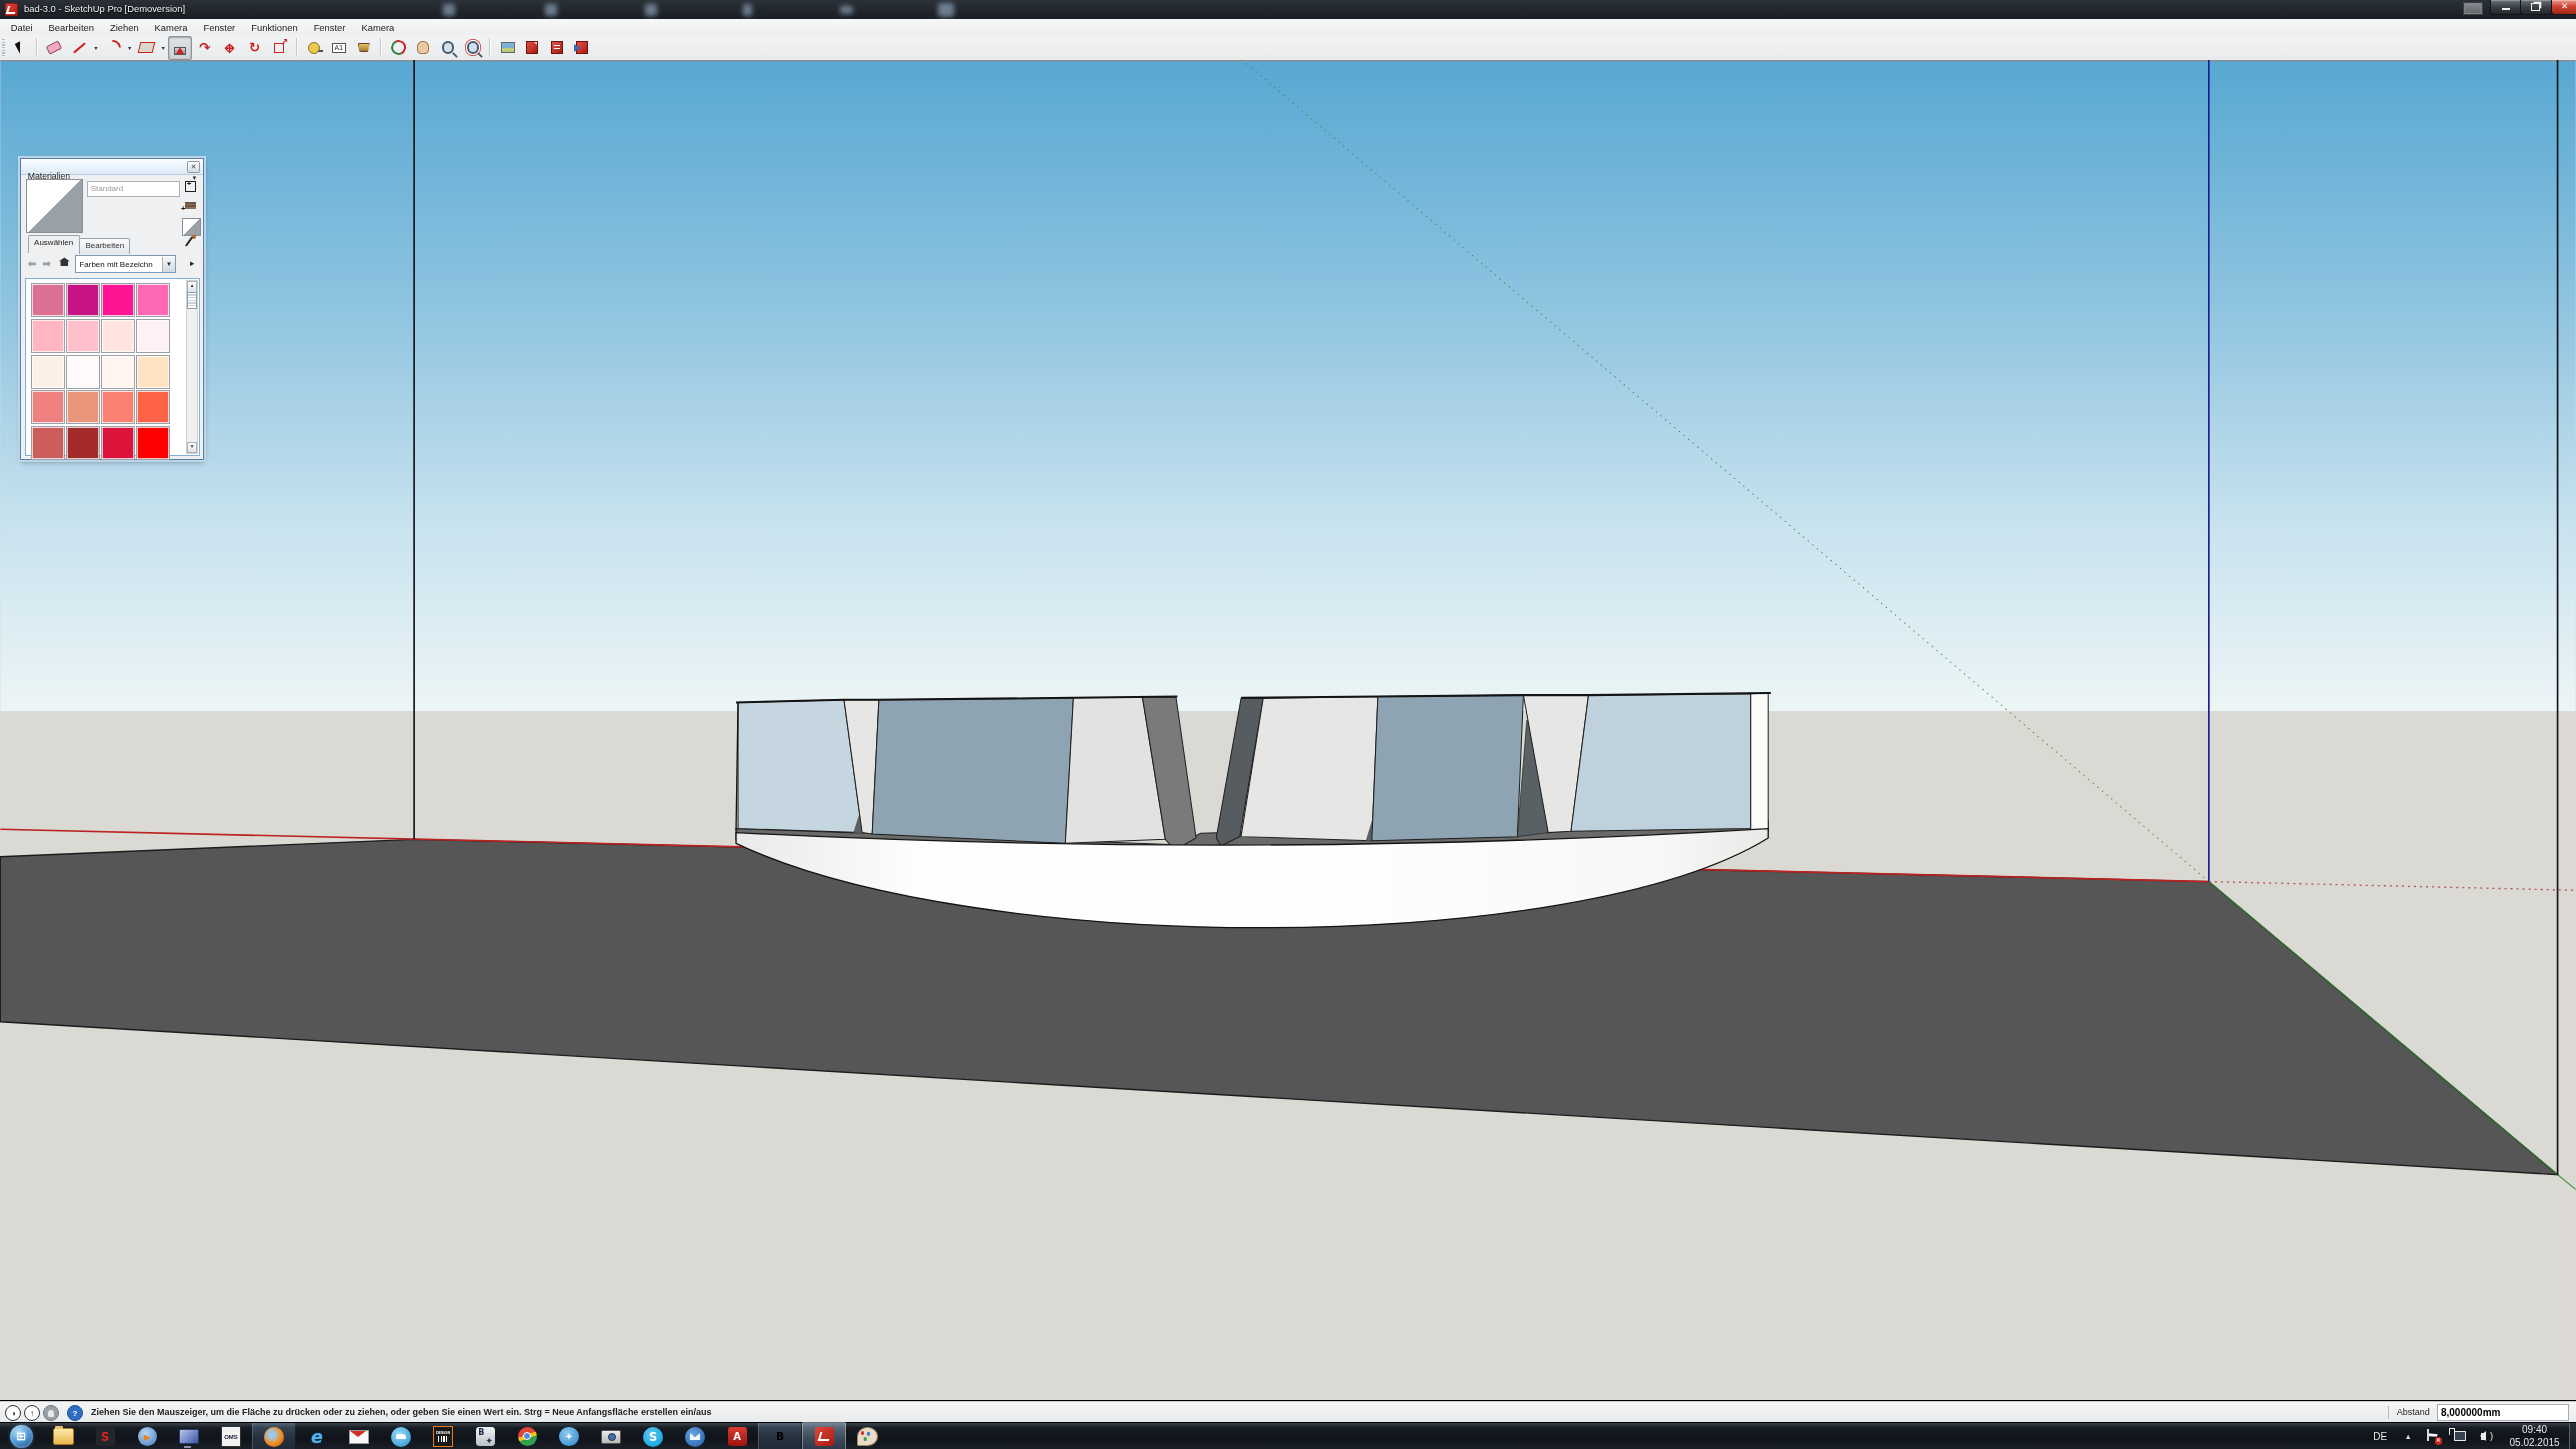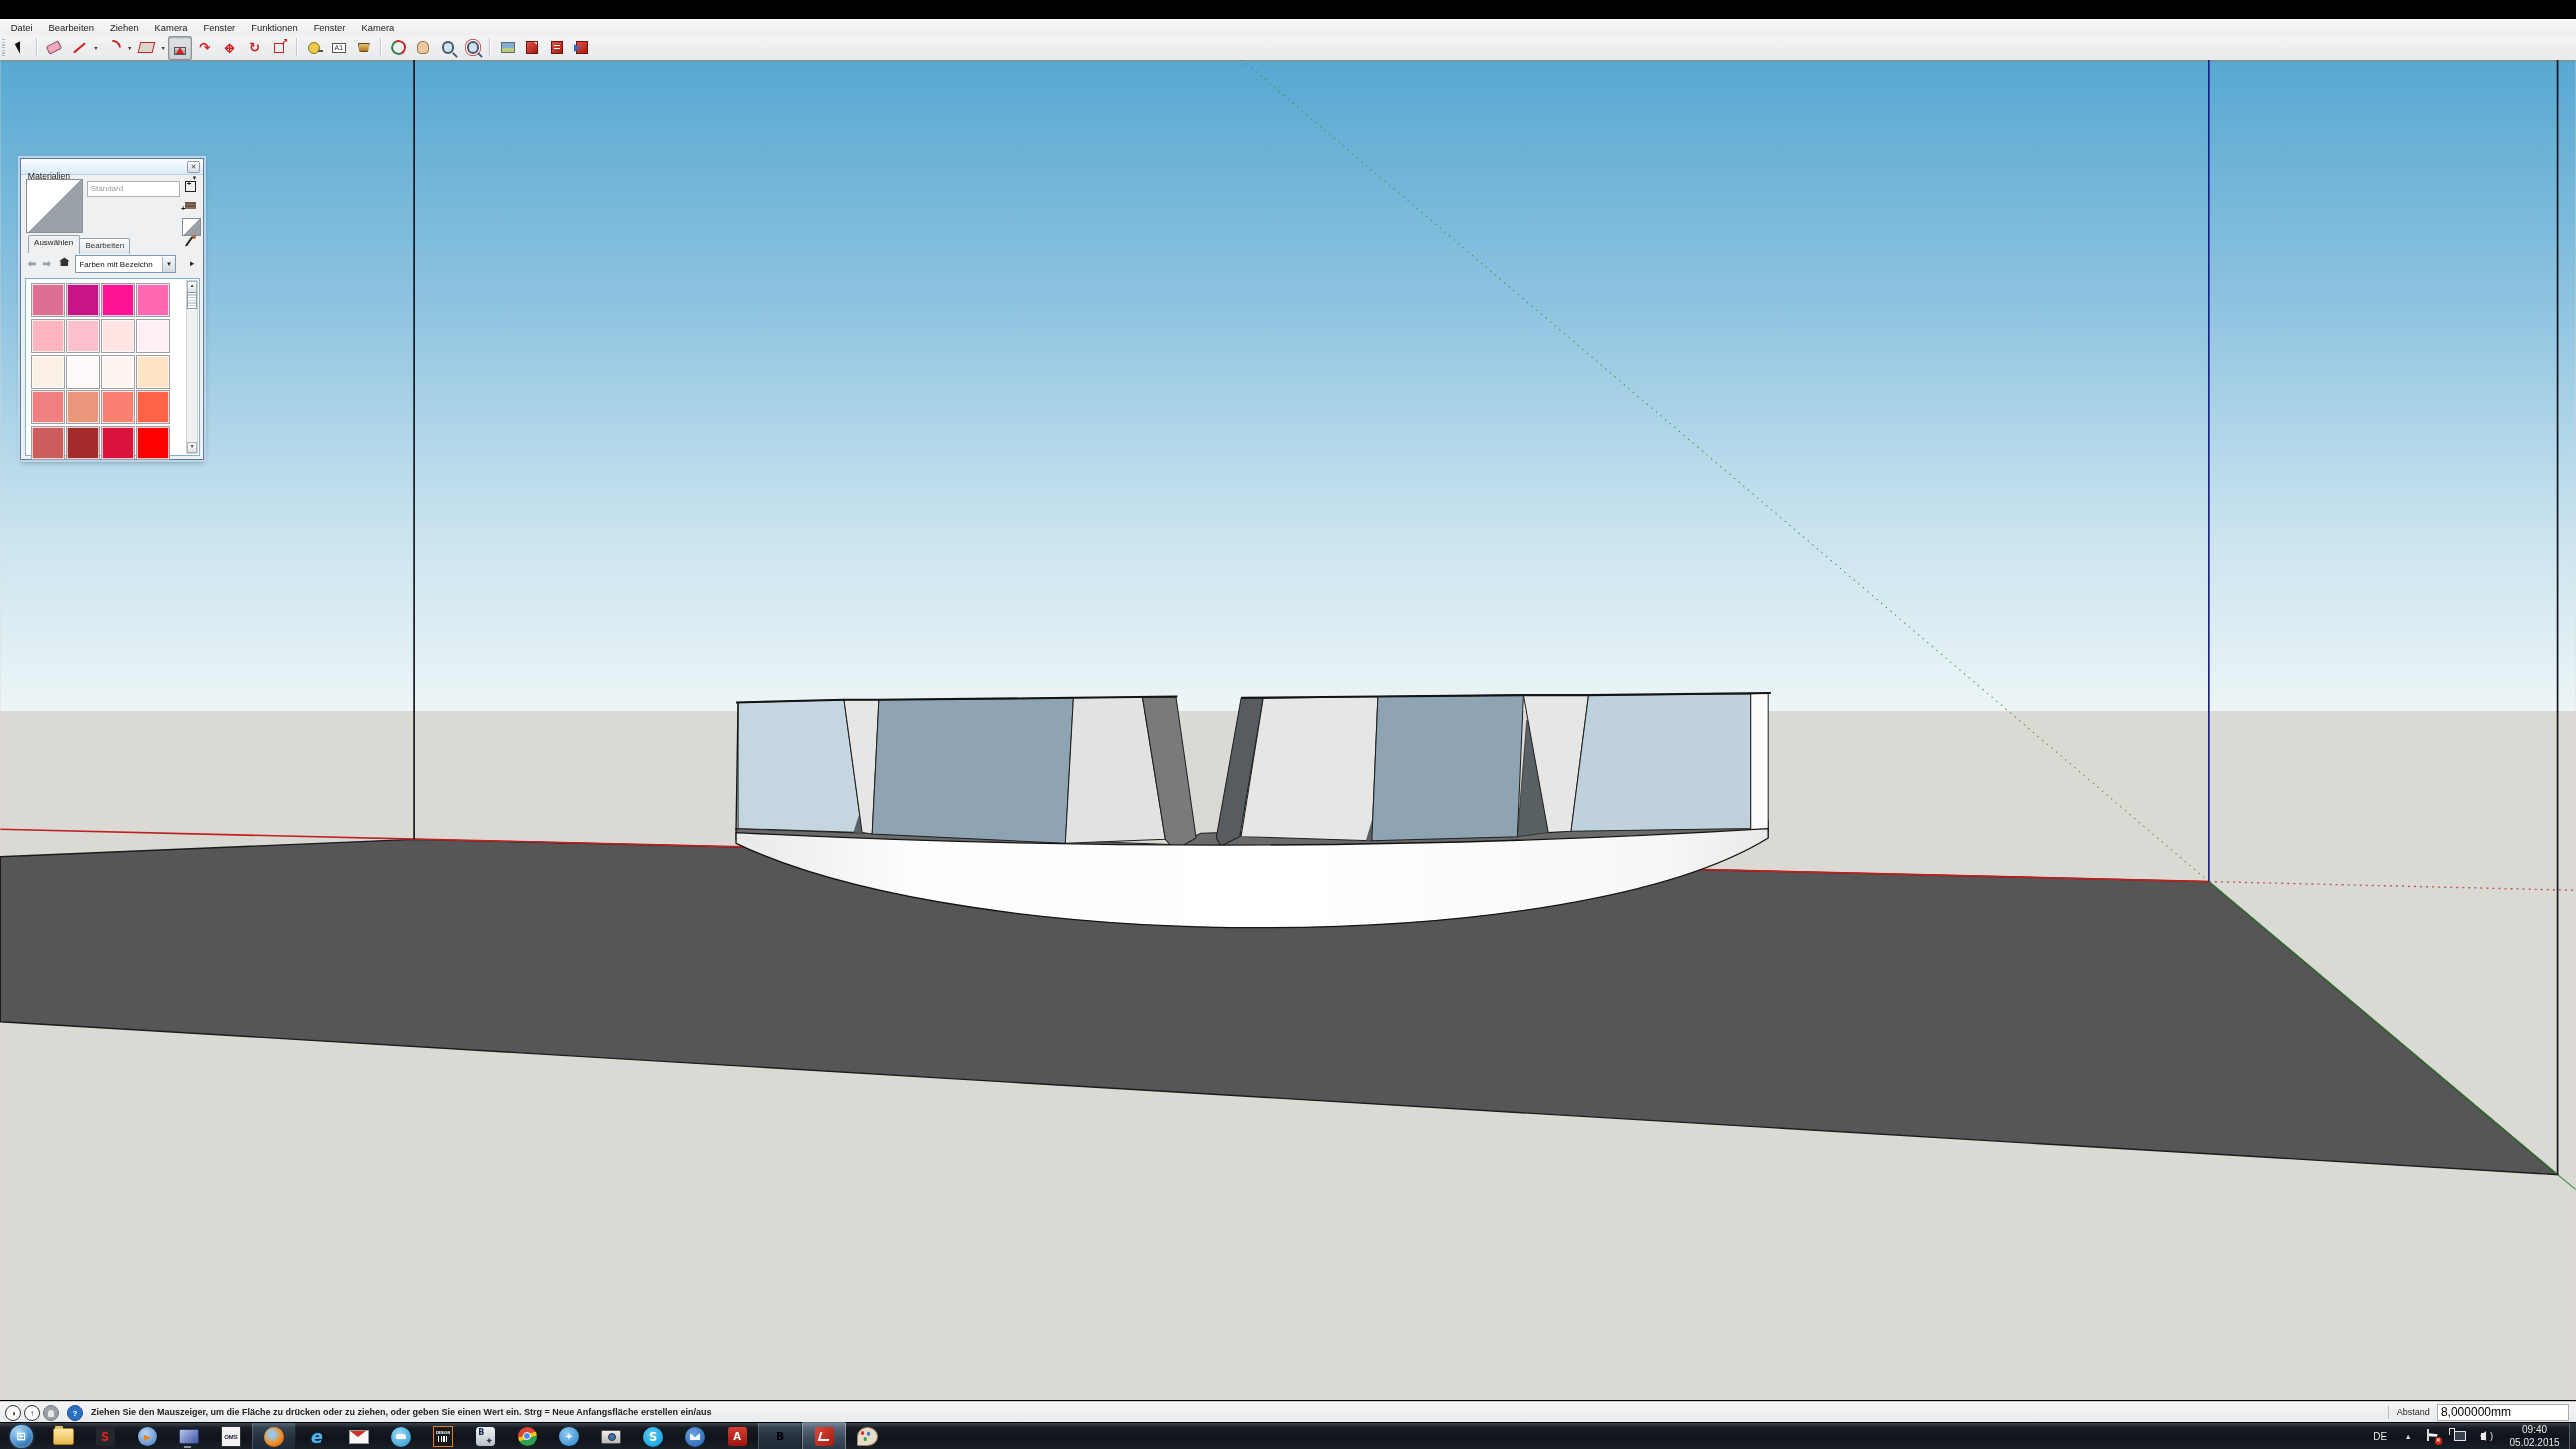--- a/index.html
+++ b/index.html
@@ -129,22 +129,22 @@
     background:linear-gradient(#f4f5f6,#e8eaec);border-top:0.7px solid #c8cacc;}
   .sico{position:absolute;top:3.4px;width:14px;height:14px;border-radius:50%;border:1.3px solid #333;
     display:flex;align-items:center;justify-content:center;font-size:8px;color:#333;background:#fdfdfd;}
   .sico.person{background:#9aa0a6;border-color:#707880;}
   .sico.person:after{content:"";width:6px;height:6.7px;background:#e8e8e8;border-radius:50% 50% 20% 20%;}
   .sico.help{background:#2d6fc2;border-color:#1c4e8e;color:#fff;font-weight:bold;}
   #status-hint{position:absolute;left:91px;top:5.4px;font-size:9px;color:#222;font-weight:bold;}
   #measure{position:absolute;right:6.7px;top:2px;display:flex;align-items:center;}
   #measure .div{width:0.7px;height:13.4px;background:#b8babc;margin-right:8px;}
   #measure .lbl{font-size:9px;color:#222;margin-right:6.7px;}
-  #measure input{width:124px;height:14.8px;border:0.7px solid #a9abad;font-size:12px;padding:0 3.4px;background:#fff;
-    font-family:"Liberation Sans",sans-serif;}
+  #measure input{width:124px;height:14.8px;border:0.7px solid #a9abad;font-size:10px;padding:0 3.4px;background:#fff;
+    font-family:"Liberation Sans",sans-serif;font-weight:bold;}
 
   
   #taskbar{position:absolute;left:0;top:1422px;width:2576px;height:27px;
     background:linear-gradient(#3a434d,#171c22 18%,#10141a 55%,#1b2129);border-top:0.7px solid #000;display:flex;align-items:center;}
   .tapp{width:42px;height:27px;display:flex;align-items:center;justify-content:center;position:relative;}
   .tapp.open{background:linear-gradient(rgba(150,190,230,.28),rgba(60,90,120,.18));border-left:0.7px solid rgba(255,255,255,.18);border-right:0.7px solid rgba(0,0,0,.4);}
   .tapp.active{background:linear-gradient(rgba(190,220,250,.45),rgba(90,130,170,.25));border:0.7px solid rgba(255,255,255,.35);border-radius:1.3px;}
   .aico{width:20px;height:20px;display:flex;align-items:center;justify-content:center;position:relative;
     font-family:"DejaVu Sans",sans-serif;font-weight:bold;}
   .ai-start{width:23px;height:23px;border-radius:50%;background:radial-gradient(circle at 38% 32%,#bfe2f8,#4f9ad8 45%,#14508e 80%);
@@ -201,20 +201,34 @@
   .spkico:before{content:"";position:absolute;left:-0.7px;top:-2px;border-top:5.4px solid transparent;border-bottom:5.4px solid transparent;border-right:6px solid #e8e8e8;}
   .spkico:after{content:")";position:absolute;right:-7.4px;top:-2.7px;color:#e8e8e8;font-size:9.4px;}
   #clock{text-align:center;font-size:10px;line-height:12.7px;padding:0 9.4px;}
   #showdesk{width:6px;height:27px;border-left:0.7px solid #5a6068;background:linear-gradient(#2a323a,#171c22);}
 </style>
 </head>
 <body>
 
 <div id="screen">
 
+  <div id="titlebar">
+    <div class="appicon"></div>
+    <div class="title">bad-3.0 - SketchUp Pro [Demoversion]</div>
+    <div class="tb-blob" style="left:443px"></div>
+    <div class="tb-blob" style="left:545px"></div>
+    <div class="tb-blob" style="left:645px"></div>
+    <div class="tb-blob" style="left:743px;width:9.4px"></div>
+    <div class="tb-blob" style="left:840px;width:13.4px;height:8px;top:6px"></div>
+    <div class="tb-blob" style="left:938px;width:16px;height:14.8px;top:2.7px"></div>
+    <div id="display-icon"></div>
+    <div class="wbtn" id="btn-min"><span class="min-glyph"></span></div>
+    <div class="wbtn" id="btn-restore"><span class="restore-glyph"></span></div>
+    <div class="wbtn" id="btn-close">✕</div>
+  </div>
 
   <div id="menubar">
       <span class="menu-item">Datei</span>
       <span class="menu-item">Bearbeiten</span>
       <span class="menu-item">Ziehen</span>
       <span class="menu-item">Kamera</span>
       <span class="menu-item">Fenster</span>
       <span class="menu-item">Funktionen</span>
       <span class="menu-item">Fenster</span>
       <span class="menu-item">Kamera</span>

